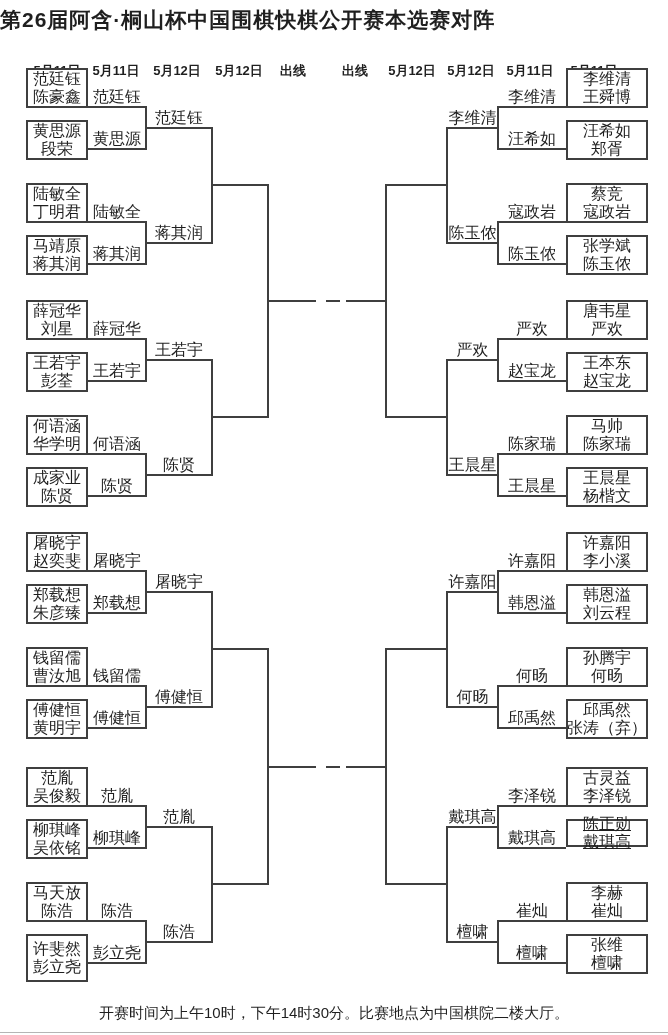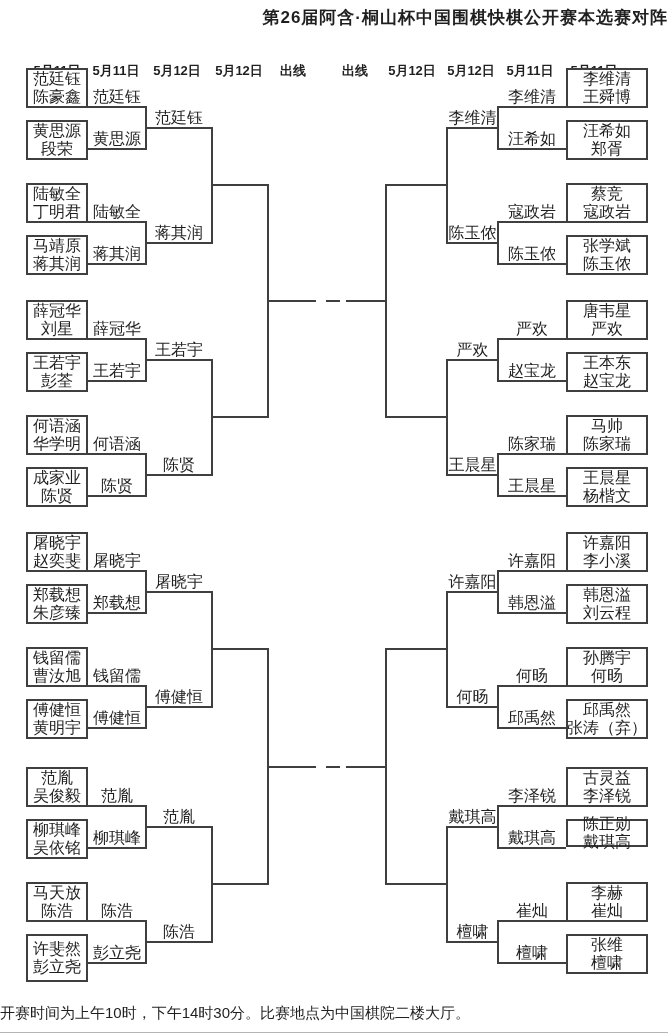--- a/index.html
+++ b/index.html
@@ -3,22 +3,22 @@
 <meta charset="utf-8">
 <style>
   html,body{margin:0;padding:0;}
   body{
     width:668px;height:1035px;position:relative;background:#ffffff;
     font-family:"Liberation Sans","DejaVu Sans",sans-serif;
     color:#1f1f1f;overflow:hidden;
   }
   #stage{position:absolute;left:0;top:0;width:668px;height:1035px;}
   .title{
-    position:absolute;left:0;top:6px;width:668px;text-align:right;
-    font-size:17px;font-weight:bold;letter-spacing:1px;white-space:nowrap;
+    position:absolute;left:0;top:6px;width:668px;text-align:left;
+    font-size:21px;font-weight:bold;letter-spacing:1px;white-space:nowrap;
   }
   .subtitle{
     position:absolute;left:0;top:29px;width:668px;text-align:center;
     font-size:15px;font-weight:bold;
   }
   .col-header{
     position:absolute;top:62px;transform:translateX(-50%);
     font-size:13px;font-weight:bold;white-space:nowrap;
   }
   .pair-box{
@@ -29,21 +29,21 @@
   .pname{
     font-size:16px;line-height:18px;white-space:nowrap;text-align:center;
   }
   .wname{
     position:absolute;height:20px;display:flex;align-items:flex-end;justify-content:center;
     font-size:16px;line-height:18px;white-space:nowrap;overflow:visible;
   }
   .hline{position:absolute;height:2px;background:#3f3f3f;}
   .vline{position:absolute;width:2px;background:#3f3f3f;}
   .footer{
-    position:absolute;left:0;top:1004px;width:668px;text-align:left;
+    position:absolute;left:0;top:1004px;width:668px;text-align:center;
     font-size:15px;white-space:nowrap;
   }
   .bottom-border{position:absolute;left:0;top:1032px;width:668px;height:1px;background:#b5b5b5;}
 </style>
 </head>
 <body>
 
 <div id="stage">
   <div class="title">第26届阿含·桐山杯中国围棋快棋公开赛本选赛对阵</div>
   <div id="bracket">
@@ -280,21 +280,21 @@
       <div class="hline" style="left: 447px; top: 591px; width: 51px;"></div>
       <div class="hline" style="left: 447px; top: 706px; width: 51px;"></div>
       <div class="wname" style="left: 447px; top: 571px; width: 51px;">许嘉阳</div>
       <div class="wname" style="left: 447px; top: 686px; width: 51px;">何旸</div>
       <div class="vline" style="left: 446px; top: 591px; height: 117px;"></div>
       <div class="hline" style="left: 386px; top: 648px; width: 61px;"></div>
       <div class="pair-box" style="left: 566px; top: 767px; width: 82px; height: 40px;">
         <div class="pname">古灵益</div>
         <div class="pname">李泽锐</div>
       </div>
-      <div class="pair-box" style="left: 566px; top: 819px; width: 82px; height: 28px;">
+      <div class="pair-box" style="left: 566px; top: 819px; width: 82px; height: 28px; text-decoration: underline;">
         <div class="pname">陈正勋</div>
         <div class="pname">戴琪高</div>
       </div>
       <div class="pair-box" style="left: 566px; top: 882px; width: 82px; height: 40px;">
         <div class="pname">李赫</div>
         <div class="pname">崔灿</div>
       </div>
       <div class="pair-box" style="left: 566px; top: 934px; width: 82px; height: 40px;">
         <div class="pname">张维</div>
         <div class="pname">檀啸</div>

